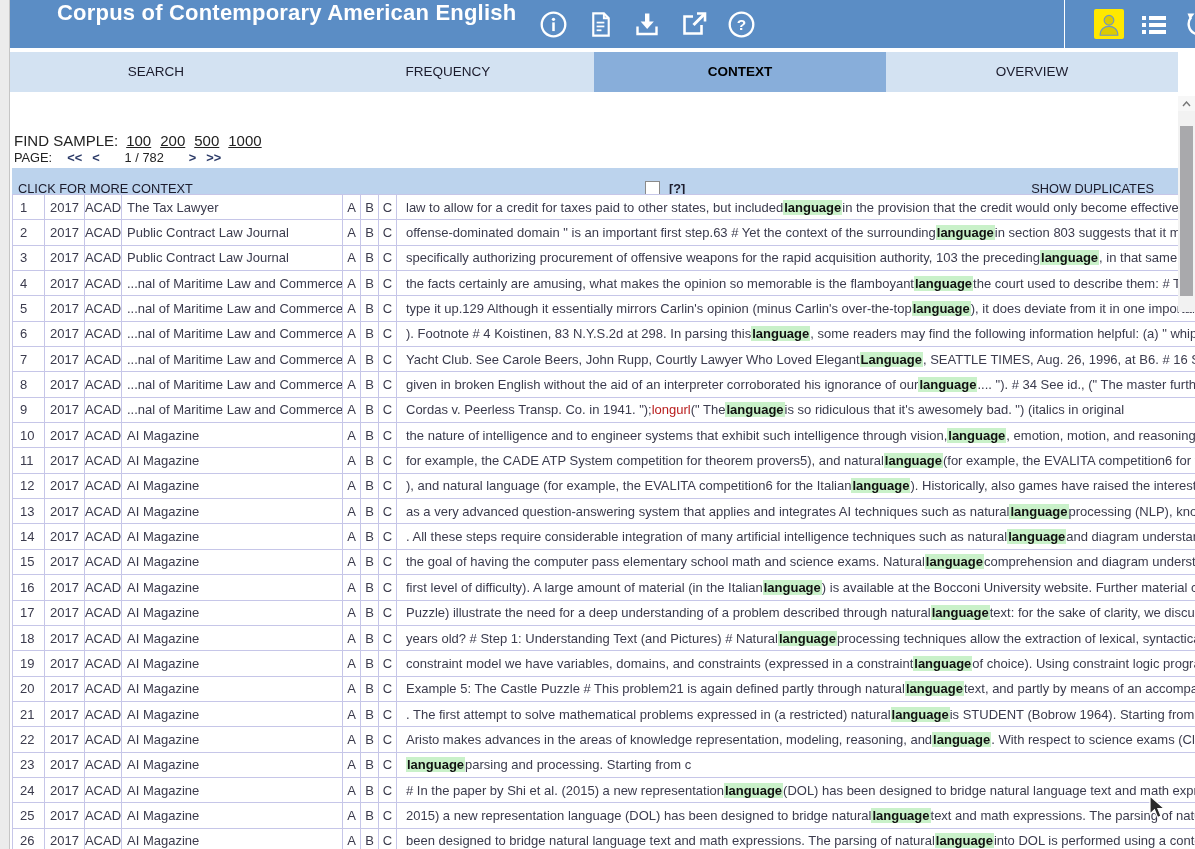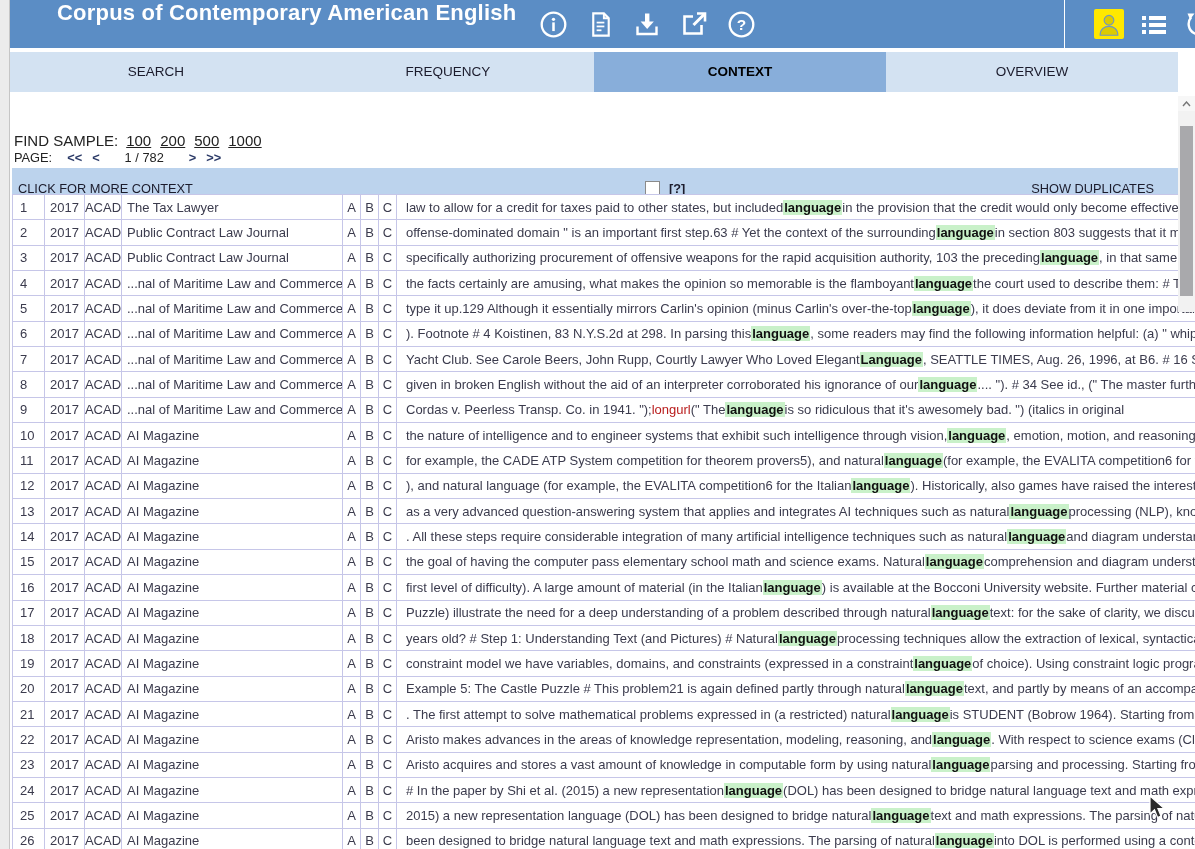--- a/index.html
+++ b/index.html
@@ -474,21 +474,20 @@
       </div>
       <div class="trow">
         <div class="cell c-num">23</div>
         <div class="cell c-year">2017</div>
         <div class="cell c-genre">ACAD</div>
         <div class="cell c-src">AI Magazine</div>
         <div class="cell c-abc">A</div>
         <div class="cell c-abc">B</div>
         <div class="cell c-abc">C</div>
         <div class="cell c-txt">
-          <span>Aristo acquires and stores a vast amount of knowledge in computable form by using natural </span>
           <span class="kw">language</span>
           <span> parsing and processing. Starting from c</span>
         </div>
       </div>
       <div class="trow">
         <div class="cell c-num">24</div>
         <div class="cell c-year">2017</div>
         <div class="cell c-genre">ACAD</div>
         <div class="cell c-src">AI Magazine</div>
         <div class="cell c-abc">A</div>

